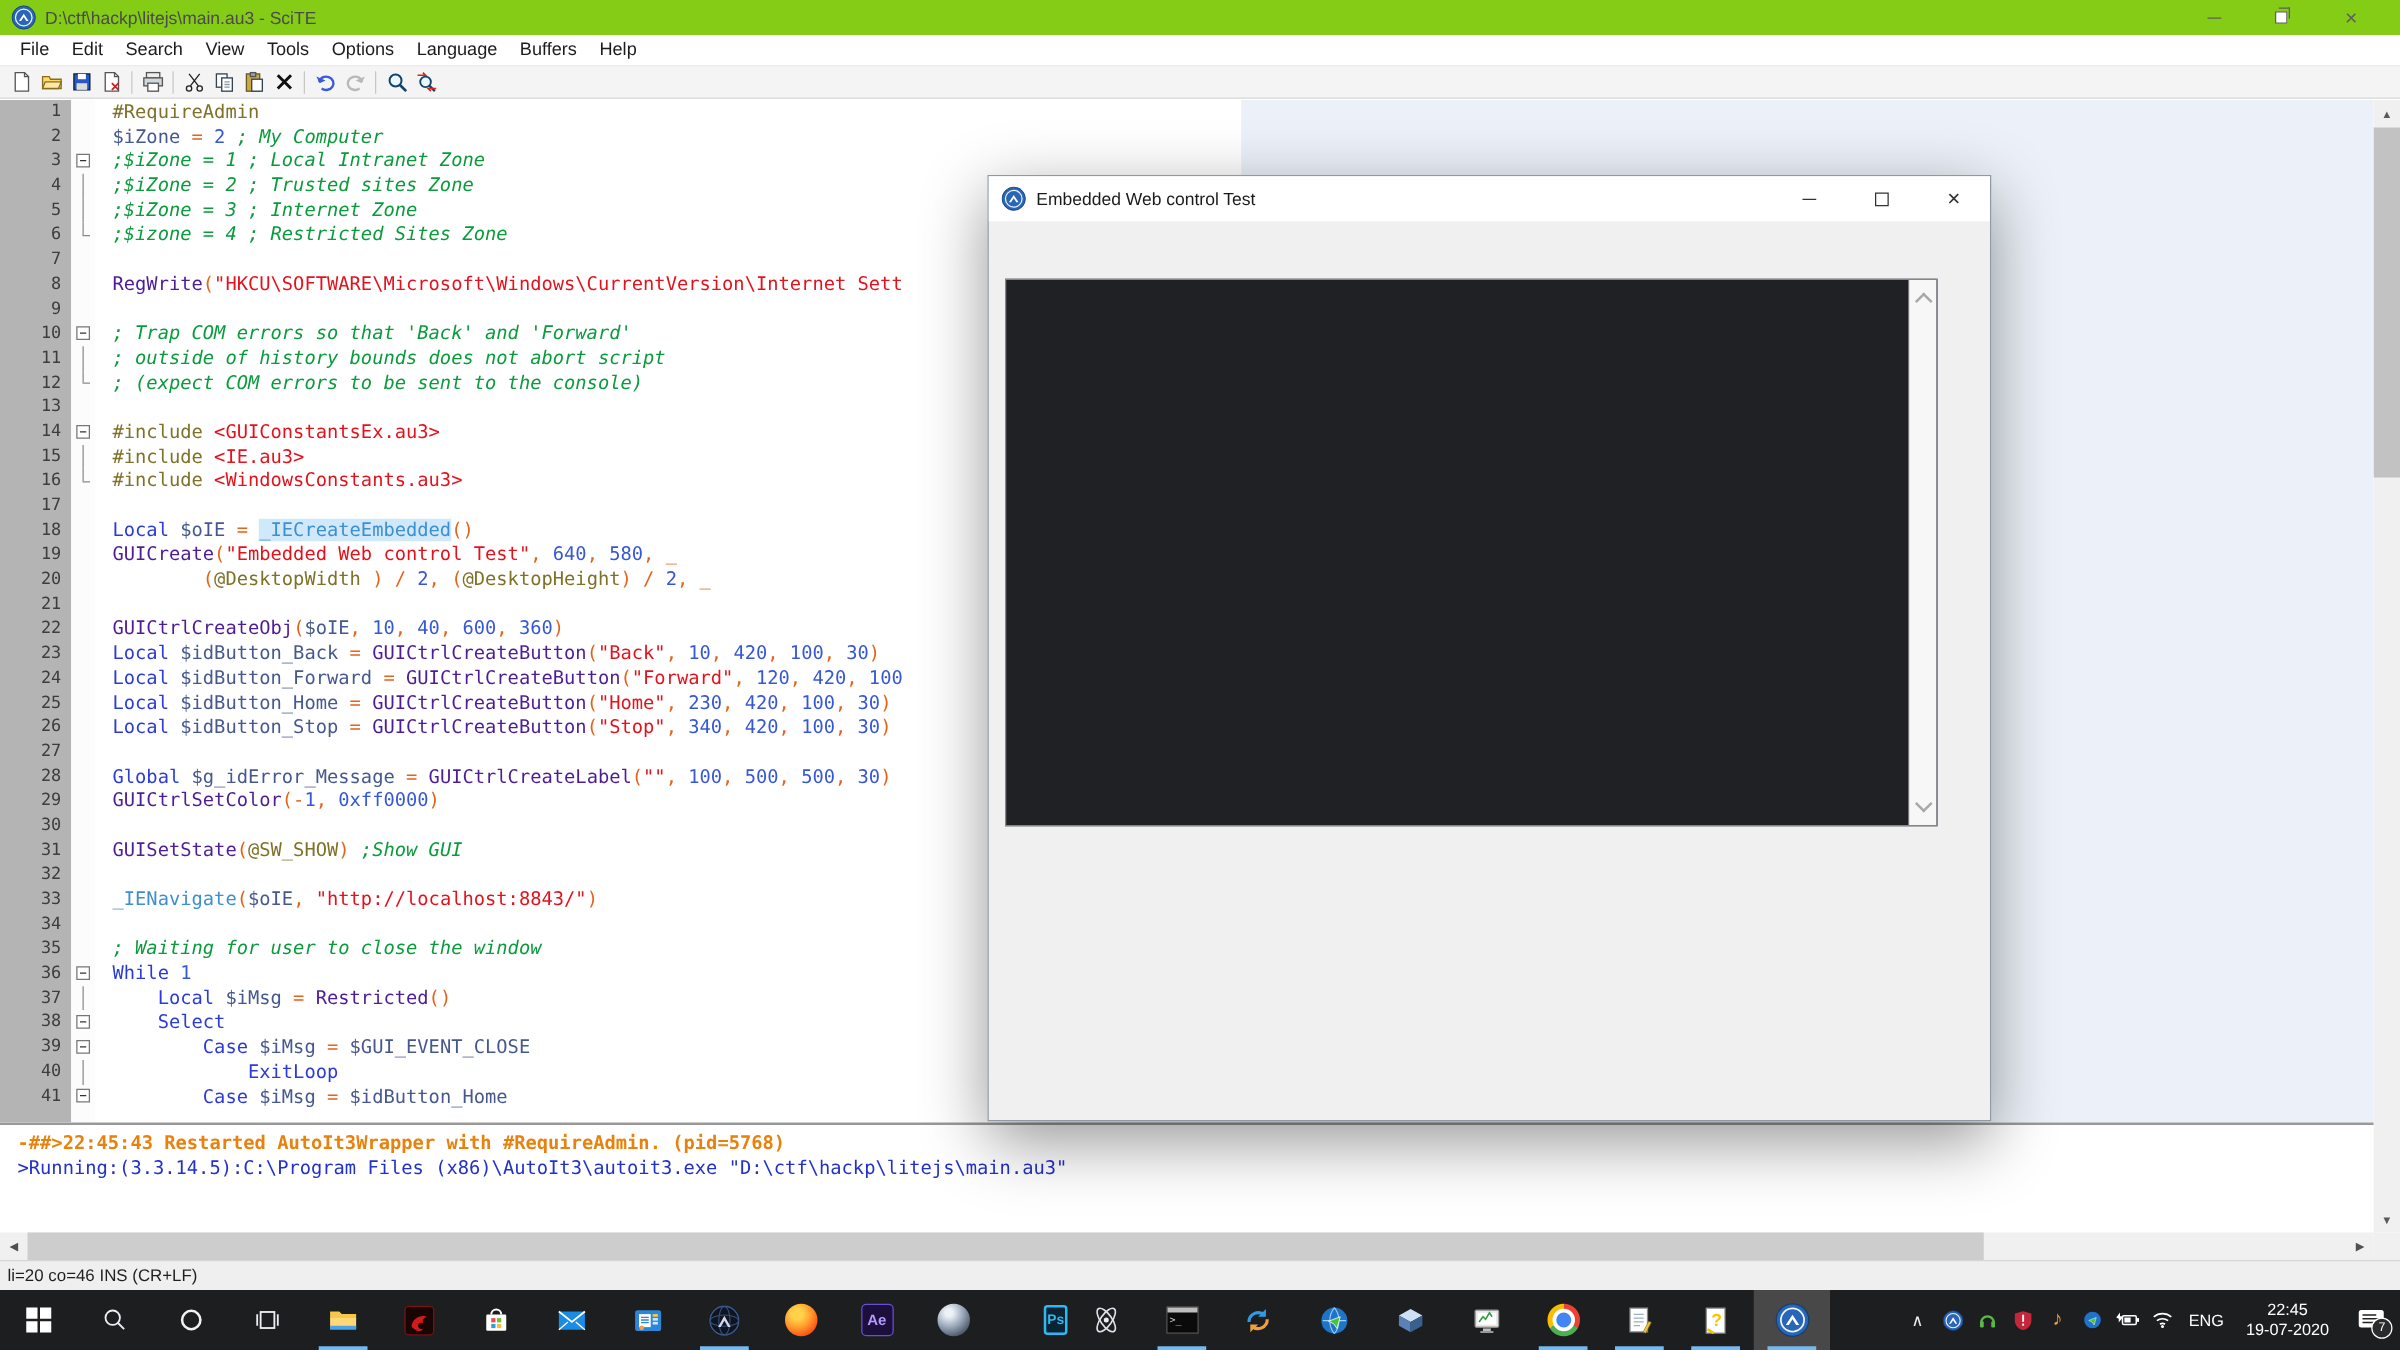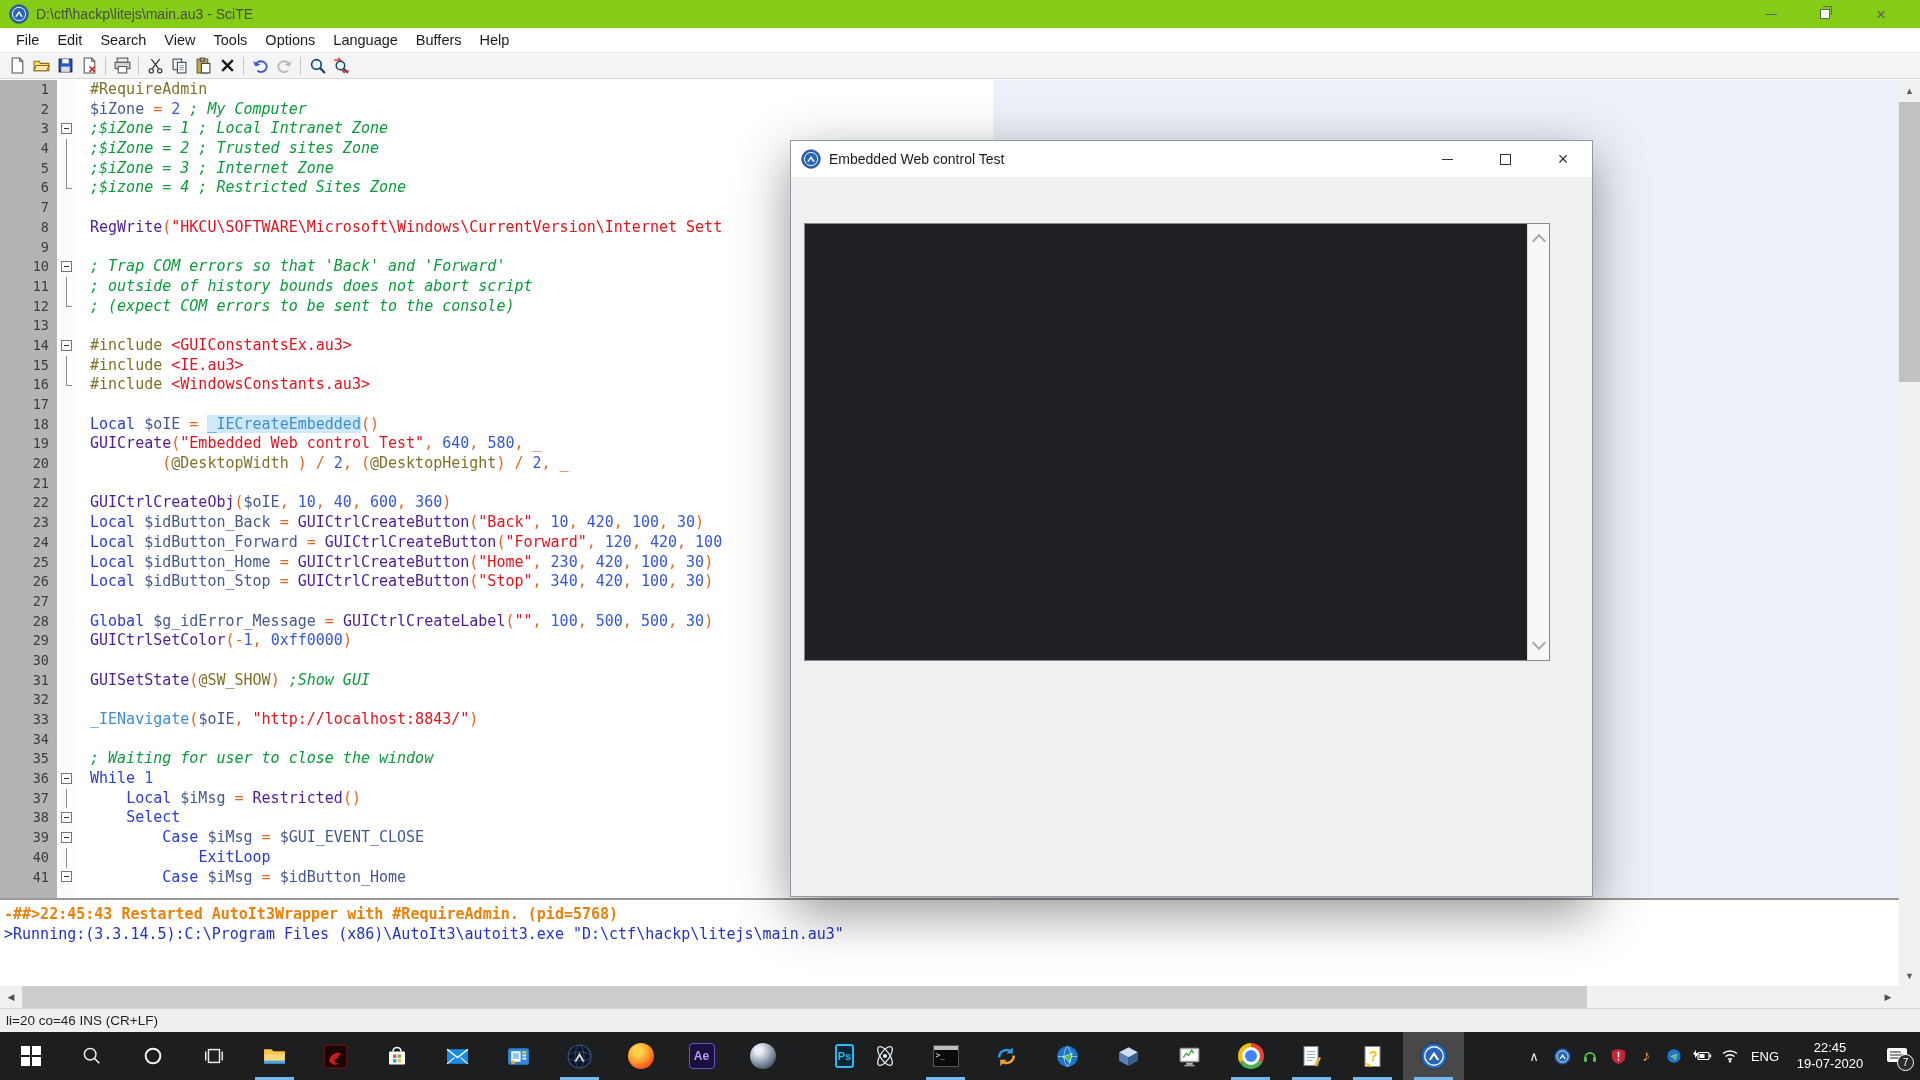--- a/index.html
+++ b/index.html
@@ -38,21 +38,21 @@
   .fold.line::before{content:"";position:absolute;left:9px;top:0;bottom:0;width:1px;background:#8a8a8a;}
   .fold.corner::before{content:"";position:absolute;left:9px;top:0;height:50%;width:1px;background:#8a8a8a;}
   .fold.corner::after{content:"";position:absolute;left:9px;top:50%;width:6px;height:1px;background:#8a8a8a;}
   .tk-p{color:#7e7229;} .tk-c{color:#0a9b3c;font-style:italic;} .tk-s{color:#e3131e;}
   .tk-k{color:#2b3bd7;} .tk-f{color:#4c1d95;} .tk-u{color:#3e8fd0;} .tk-n{color:#3657d6;}
   .tk-v{color:#46588f;} .tk-o{color:#e4641c;} .tk-t{color:#111;}
   .tk-h{color:#3e8fd0;background:#cfe9fb;}
 
   .splitter{position:absolute;left:0;top:898px;width:1899px;height:2px;background:#999;}
   .output{position:absolute;left:0;top:900px;width:1899px;height:86px;background:#fff;padding-top:4px;box-sizing:border-box;}
-  .out-line{font-family:"DejaVu Sans Mono",monospace;font-size:15px;line-height:20px;white-space:pre;padding-left:4px;}
+  .out-line{font-family:"DejaVu Sans Mono",monospace;font-size:15px;line-height:20px;white-space:pre;padding-left:14px;}
 
   .hscroll{position:absolute;left:0;top:986px;width:1899px;height:22px;background:#f0f0f0;}
   .hs-arrow{position:absolute;top:0;width:22px;height:22px;display:flex;align-items:center;justify-content:center;color:#505050;font-size:9px;}
   .hs-thumb{position:absolute;left:22px;top:0;width:1565px;height:22px;background:#cdcdcd;}
   .vscroll{position:absolute;left:1899px;top:80px;width:21px;height:906px;background:#f0f0f0;}
   .vs-arrow{position:absolute;left:0;width:21px;height:21px;display:flex;align-items:center;justify-content:center;color:#5a5a5a;font-size:9px;}
   .vs-thumb{position:absolute;left:0;top:22px;width:21px;height:280px;background:#c2c2c2;}
   .sb-corner{position:absolute;left:1899px;top:986px;width:21px;height:22px;background:#f0f0f0;}
 
   .statusbar{position:absolute;left:0;top:1008px;width:1920px;height:24px;background:#efefef;border-top:1px solid #d5d5d5;box-sizing:border-box;display:flex;align-items:center;padding-left:6px;font-size:13.5px;color:#1f1f1f;}

